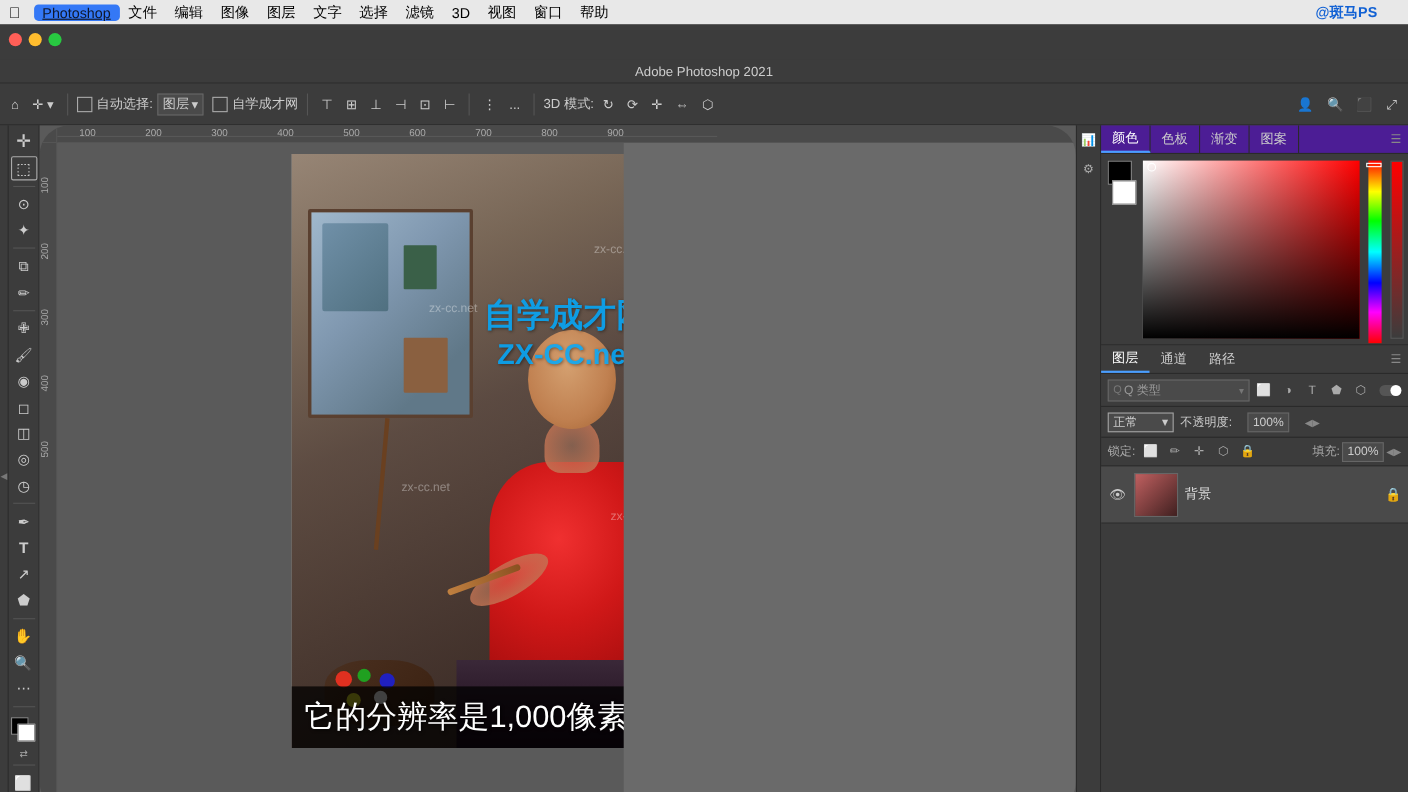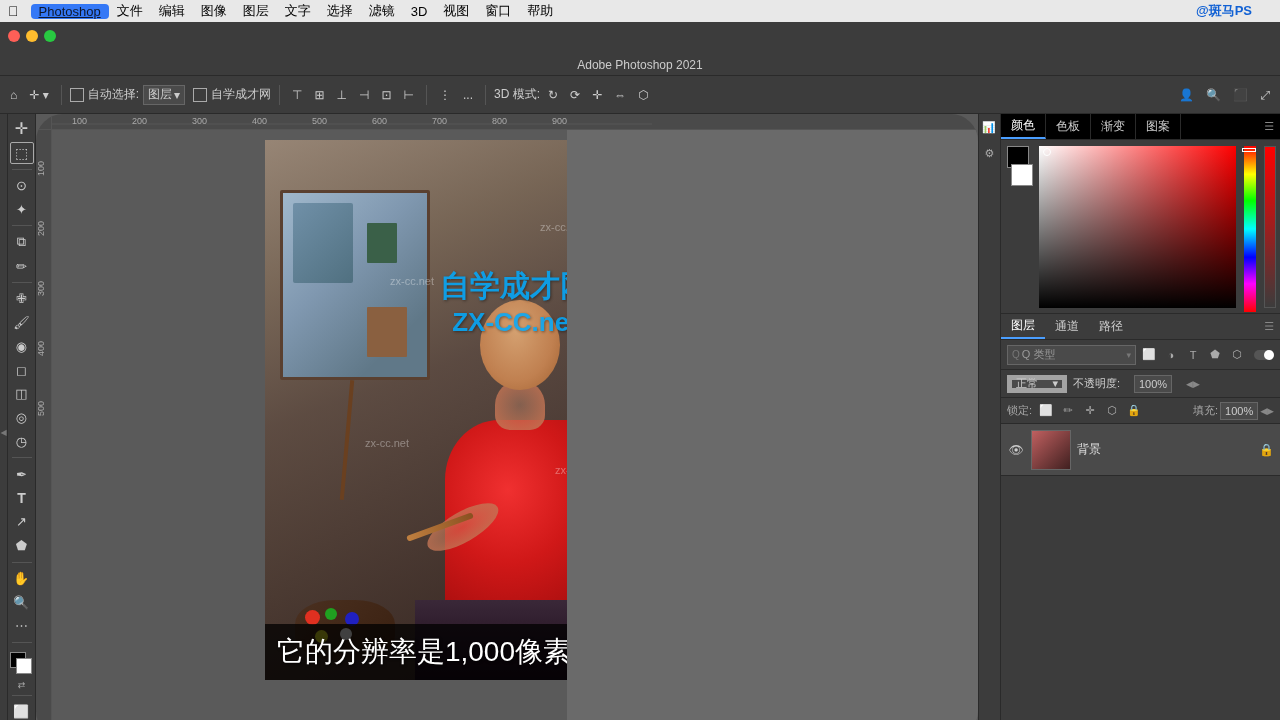--- a/index.html
+++ b/index.html
@@ -172,21 +172,21 @@
       flex-direction: column;
     }
 
     
     #color-panel {
       height: 200px;
       border-bottom: 1px solid #2a2a2a;
     }
     .panel-tabs {
       height: 26px;
-      background: #000000;
+      background: #4c1d95;
       display: flex;
       align-items: center;
       border-bottom: 1px solid #2a2a2a;
     }
     .panel-tab {
       padding: 0 10px;
       height: 100%;
       display: flex;
       align-items: center;
       font-size: 12px;
@@ -322,21 +322,21 @@
       display: flex;
       align-items: center;
       padding: 0 6px;
       gap: 6px;
       border-bottom: 1px solid #2a2a2a;
     }
     .blend-mode-dropdown {
       background: #4a4a4a;
       color: #ccc;
       font-size: 11px;
-      border: 5px solid #a3a3a3;
+      border: 1px solid #a3a3a3;
       padding: 1px 4px;
       height: 18px;
       display: flex;
       align-items: center;
       gap: 2px;
       min-width: 60px;
     }
     .opacity-control {
       display: flex;
       align-items: center;

